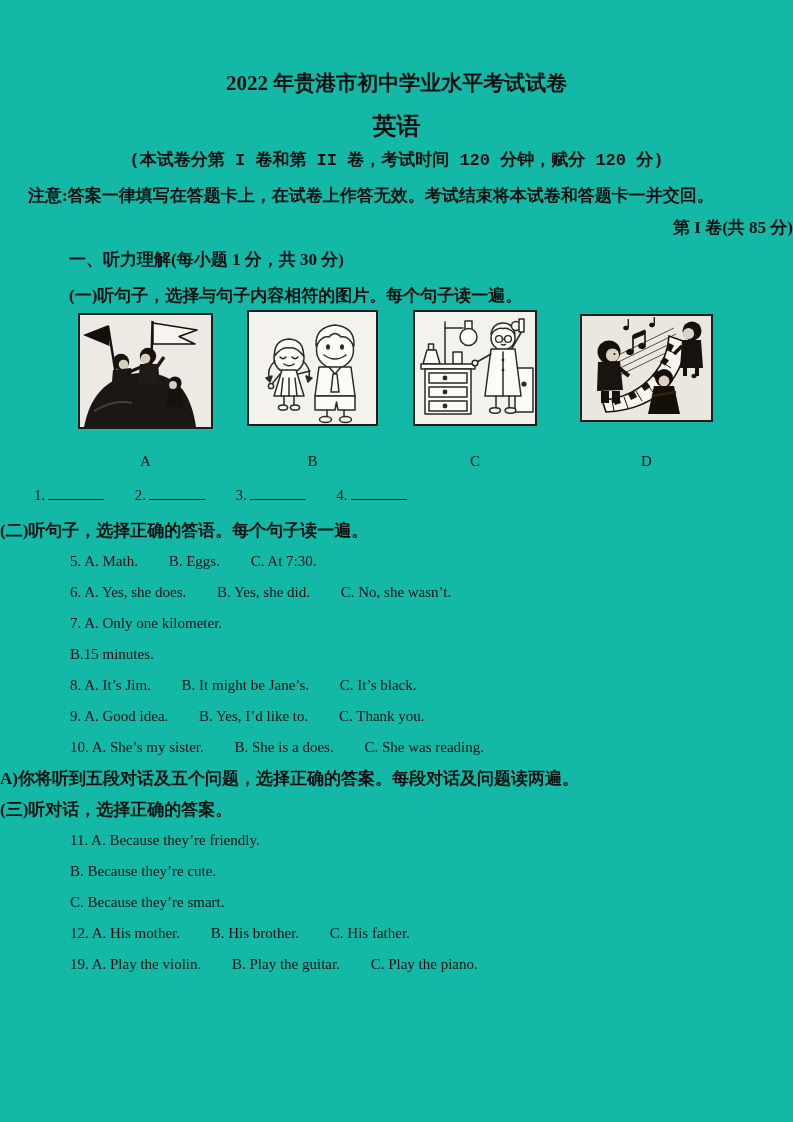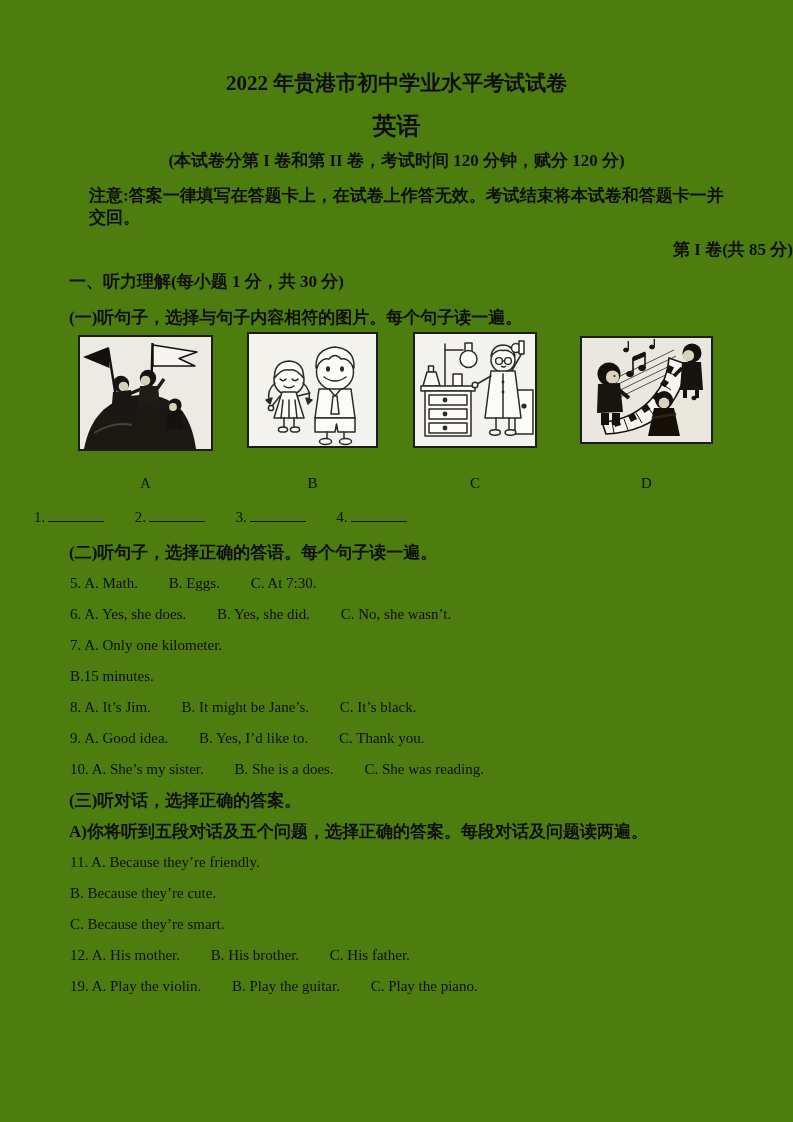--- a/index.html
+++ b/index.html
@@ -1,41 +1,41 @@
 <!DOCTYPE html>
 <html><head>
 <meta charset="utf-8">
 <style>
   html,body { margin:0; padding:0; background:#ffffff; }
   .page {
     position:relative;
     width:793px; height:1122px;
-    background:#4d7c0f;
+    background:#14b8a6;
     color:#0e0e0e;
     font-family:"Liberation Serif","DejaVu Serif",serif;
     overflow:hidden;
   }
   .title {
     padding-top:70px;
     text-align:center;
     font-size:21px; line-height:27px; font-weight:700;
   }
   .subject {
     margin-top:16px;
     text-align:center;
     font-size:24px; line-height:27px; font-weight:700;
   }
   .info {
     margin-top:10px;
     text-align:center;
-    font-size:17px; line-height:22px; font-weight:700;
+    font-size:17px; line-height:22px; font-weight:700;font-family:Liberation Mono, monospace;
   }
   .notice {
     margin-top:13px;
-    padding:0 69px 0 89px;
+    padding:0 69px 0 28px;
     font-size:17px; line-height:22px; font-weight:700;
   }
   .volume {
     margin-top:10px;
     text-align:right;
     font-size:17px; line-height:22px; font-weight:700;
   }
   .sechead {
     padding-left:69px;
     font-size:17px; line-height:22px; font-weight:700;
@@ -69,21 +69,20 @@
   .blank { display:inline-block; width:97px; }
   .blank .num { display:inline-block; }
   .uline {
     display:inline-block;
     width:56px; height:15px;
     border-bottom:1.2px solid #111;
     margin-left:3px;
   }
   .qblock { margin-top:8px; }
   .qblock .qhead {
-    padding-left:69px;
     font-size:17px; line-height:31px; font-weight:700;
   }
   .qline {
     padding-left:70px;
     font-size:15px; line-height:31px;
     white-space:nowrap;
   }
   .qline .opt { display:inline-block; }
   .qline .opt + .opt { margin-left:27px;text-align:center; }
 </style>
@@ -324,22 +323,22 @@
       <span class="opt">9. A. Good idea.</span>
       <span class="opt">B. Yes, I’d like to.</span>
       <span class="opt">C. Thank you.</span>
     </div>
     <div class="qline">
       <span class="opt">10. A. She’s my sister.</span>
       <span class="opt">B. She is a does.</span>
       <span class="opt">C. She was reading.</span>
     </div>
 
+    <div class="qhead">A)你将听到五段对话及五个问题，选择正确的答案。每段对话及问题读两遍。</div>
     <div class="qhead">(三)听对话，选择正确的答案。</div>
-    <div class="qhead">A)你将听到五段对话及五个问题，选择正确的答案。每段对话及问题读两遍。</div>
 
     <div class="qline">
       <span class="opt">11. A. Because they’re friendly.</span>
     </div>
     <div class="qline">
       <span class="opt">B. Because they’re cute.</span>
     </div>
     <div class="qline">
       <span class="opt">C. Because they’re smart.</span>
     </div>

